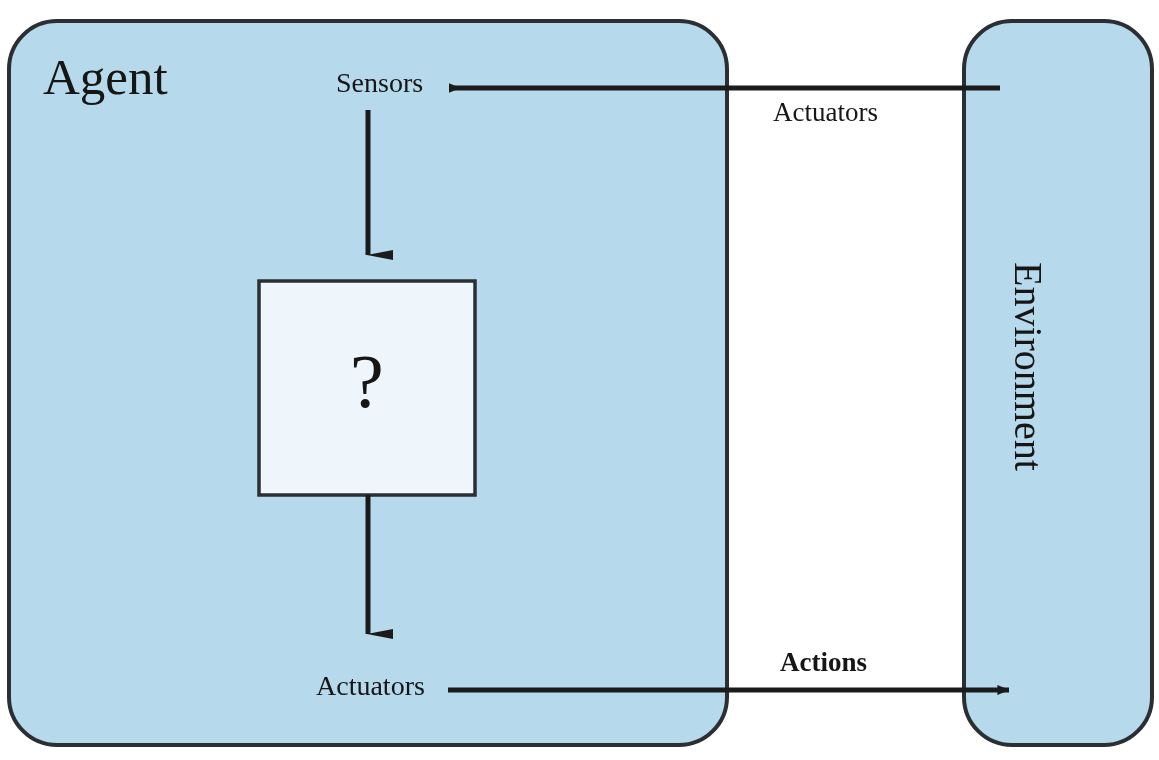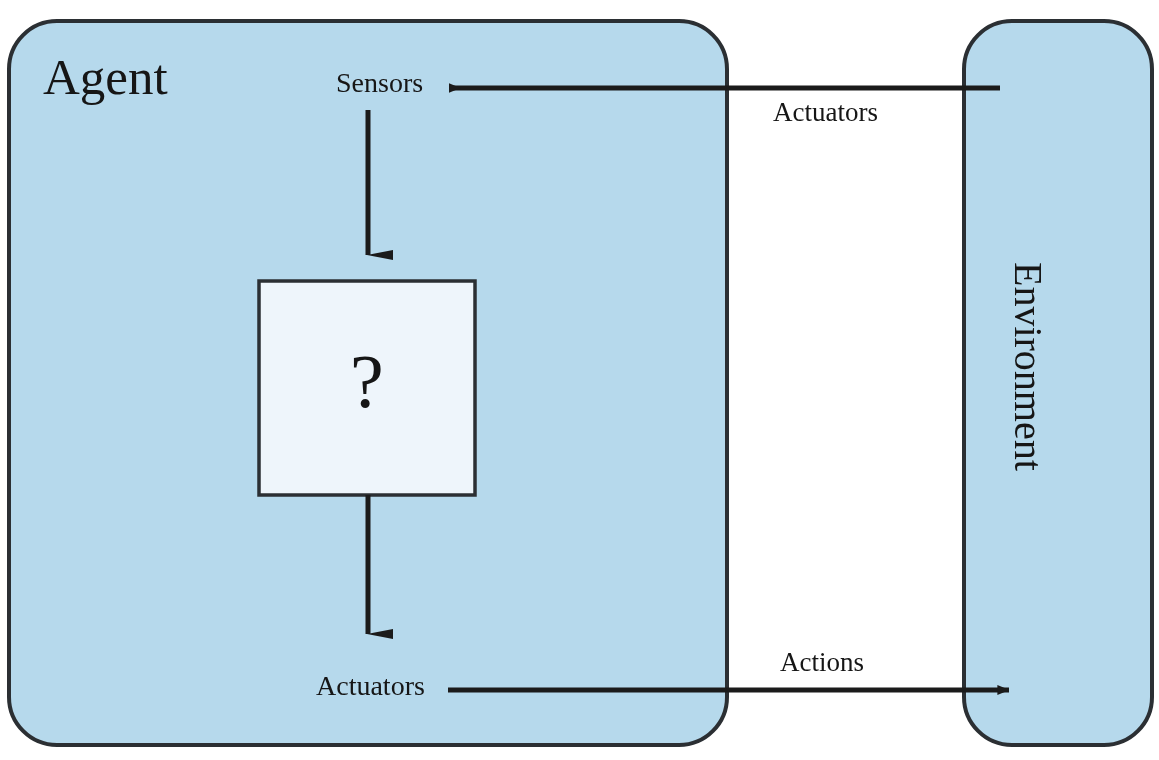--- a/index.html
+++ b/index.html
@@ -55,20 +55,21 @@
   }
   #label-percepts {
     left: 773px;
     top: 99px;
     font-size: 27px;
   }
   #label-actions {
     left: 780px;
     top: 649px;
     font-size: 27px;
+    font-weight: bold;
   }
   #label-environment {
     left: 1048px;
     top: 262px;
     font-size: 40px;
     transform-origin: 0 0;
     transform: rotate(90deg);
   }
   #label-question {
     left: 350px;

